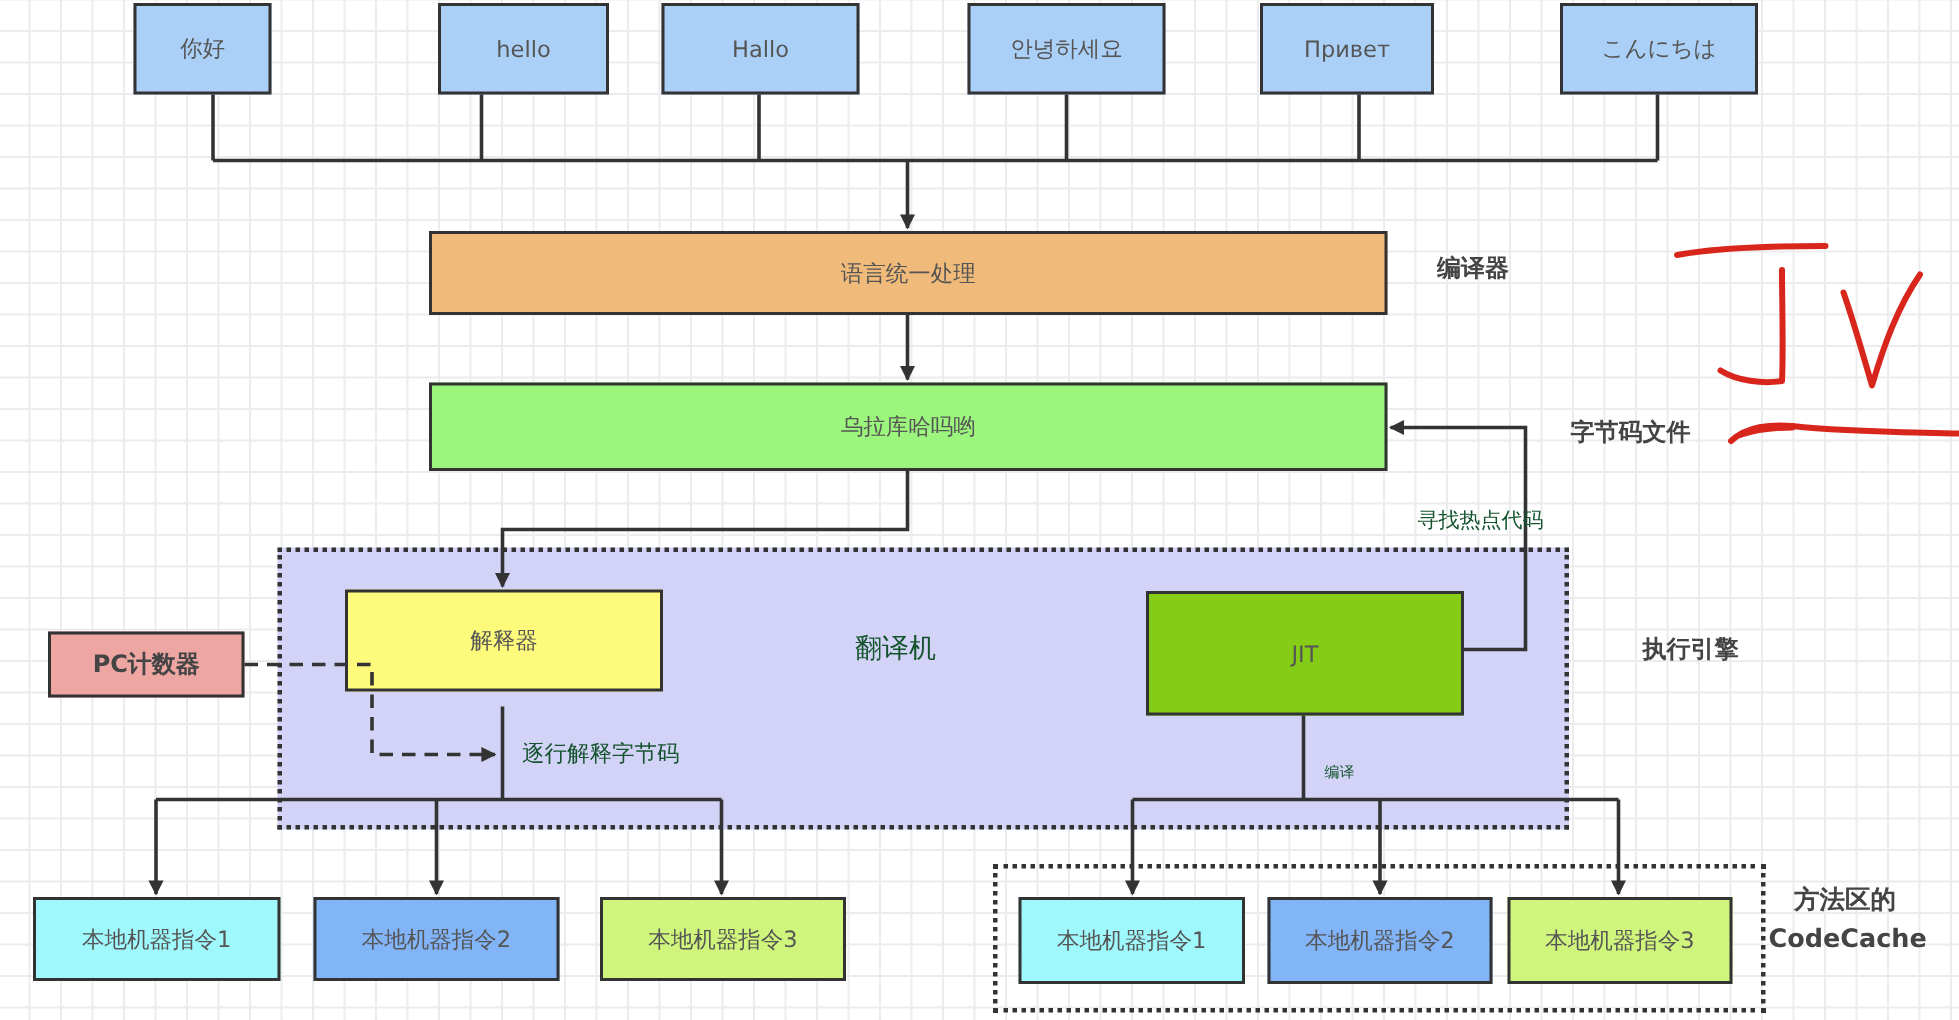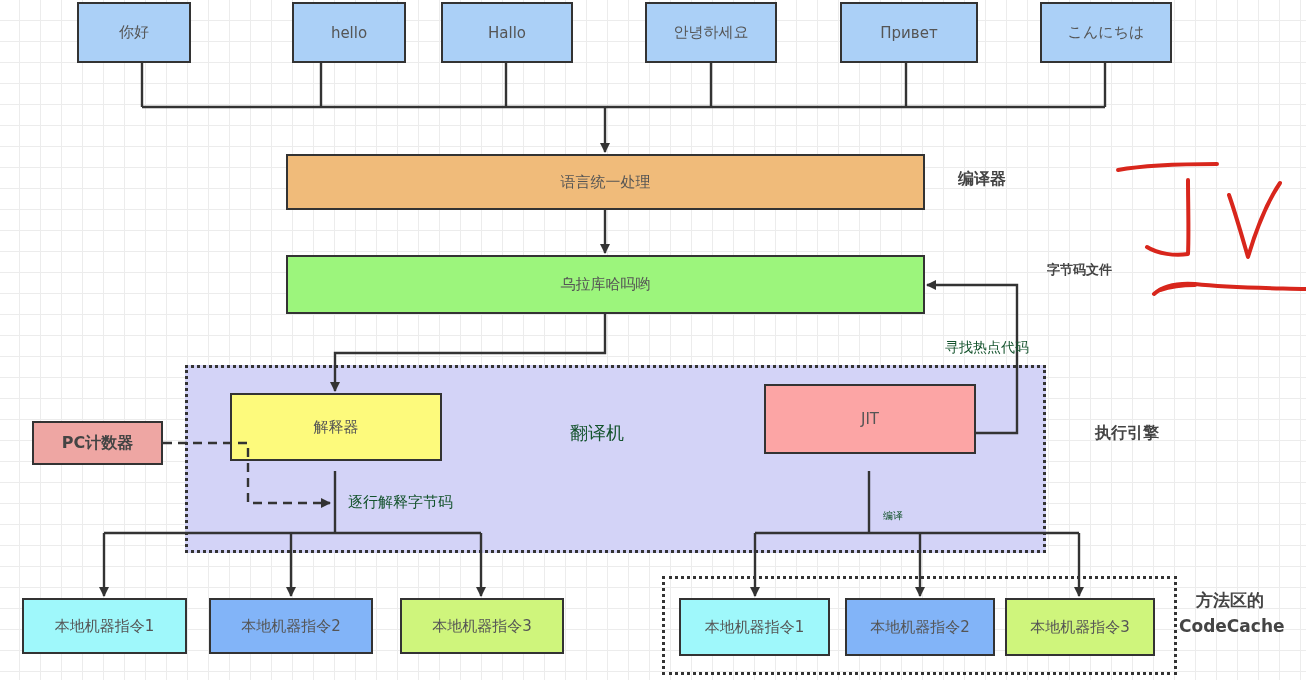--- a/index.html
+++ b/index.html
@@ -65,58 +65,58 @@
     <path d="M481,533 V596" marker-end="url(#arr)"></path>
 
     <path d="M869,471 V533"></path>
     <path d="M755,533 H1079"></path>
     <path d="M755,533 V596" marker-end="url(#arr)"></path>
     <path d="M920,533 V596" marker-end="url(#arr)"></path>
     <path d="M1079,533 V596" marker-end="url(#arr)"></path>
   </g>
 </svg>
 
-<div class="node" style="left:77px; top:2px; width:114px; height:61px; background:#abd0f7;">
+<div class="node" style="left:89px; top:2px; width:92px; height:61px; background:#abd0f7;">
   <span>你好</span>
 </div>
 <div class="node" style="left:264px; top:2px; width:114px; height:61px; background:#abd0f7;margin-left:28px;">
   <span>hello</span>
 </div>
 <div class="node" style="left:441px; top:2px; width:132px; height:61px; background:#abd0f7;">
   <span>Hallo</span>
 </div>
 <div class="node" style="left:645px; top:2px; width:132px; height:61px; background:#abd0f7;">
   <span>안녕하세요</span>
 </div>
-<div class="node" style="left:840px; top:2px; width:138px; height:61px; background:#abd0f7;">
+<div class="node" style="left:840px; top:2px; width:116px; height:61px; background:#abd0f7;">
   <span>Привет</span>
 </div>
 <div class="node" style="left:1040px; top:2px; width:132px; height:61px; background:#abd0f7;">
   <span>こんにちは</span>
 </div>
 
 <div class="node" style="left:286px; top:154px; width:639px; height:56px; background:#f0bb7a;">
   <span>语言统一处理</span>
 </div>
 <div class="label bold" style="left:958px; top:171px;">编译器</div>
 
 <div class="node" style="left:286px; top:255px; width:639px; height:59px; background:#9cf57c;">
   <span>乌拉库哈吗哟</span>
 </div>
-<div class="label bold" style="left:1047px; top:263px; font-size:13px;">字节码文件</div>
+<div class="label bold" style="left:1047px; top:280px; font-size:16px;">字节码文件</div>
 
 <div class="label" style="left:945px; top:340px; font-size:14px;">寻找热点代码</div>
 
 <div class="node" style="left:230px; top:393px; width:212px; height:68px; background:#fdfa7c;text-align:right;">
   <span>解释器</span>
 </div>
 
 <div class="label" style="left:570px; top:424px; font-size:18px;">翻译机</div>
 
-<div class="node" style="left:764px; top:384px; width:212px; height:70px; background:#fca5a5;">
+<div class="node" style="left:764px; top:394px; width:212px; height:83px; background:#84cc16;">
   <span>JIT</span>
 </div>
 
 <div class="label bold" style="left:1095px; top:425px;">执行引擎</div>
 
 <div class="node" style="left:32px; top:421px; width:131px; height:44px; background:#eea6a3; font-weight:bold; font-size:16px; color:#444;">
   <span>PC计数器</span>
 </div>
 
 <div class="label" style="left:348px; top:495px; font-size:15px;">逐行解释字节码</div>

